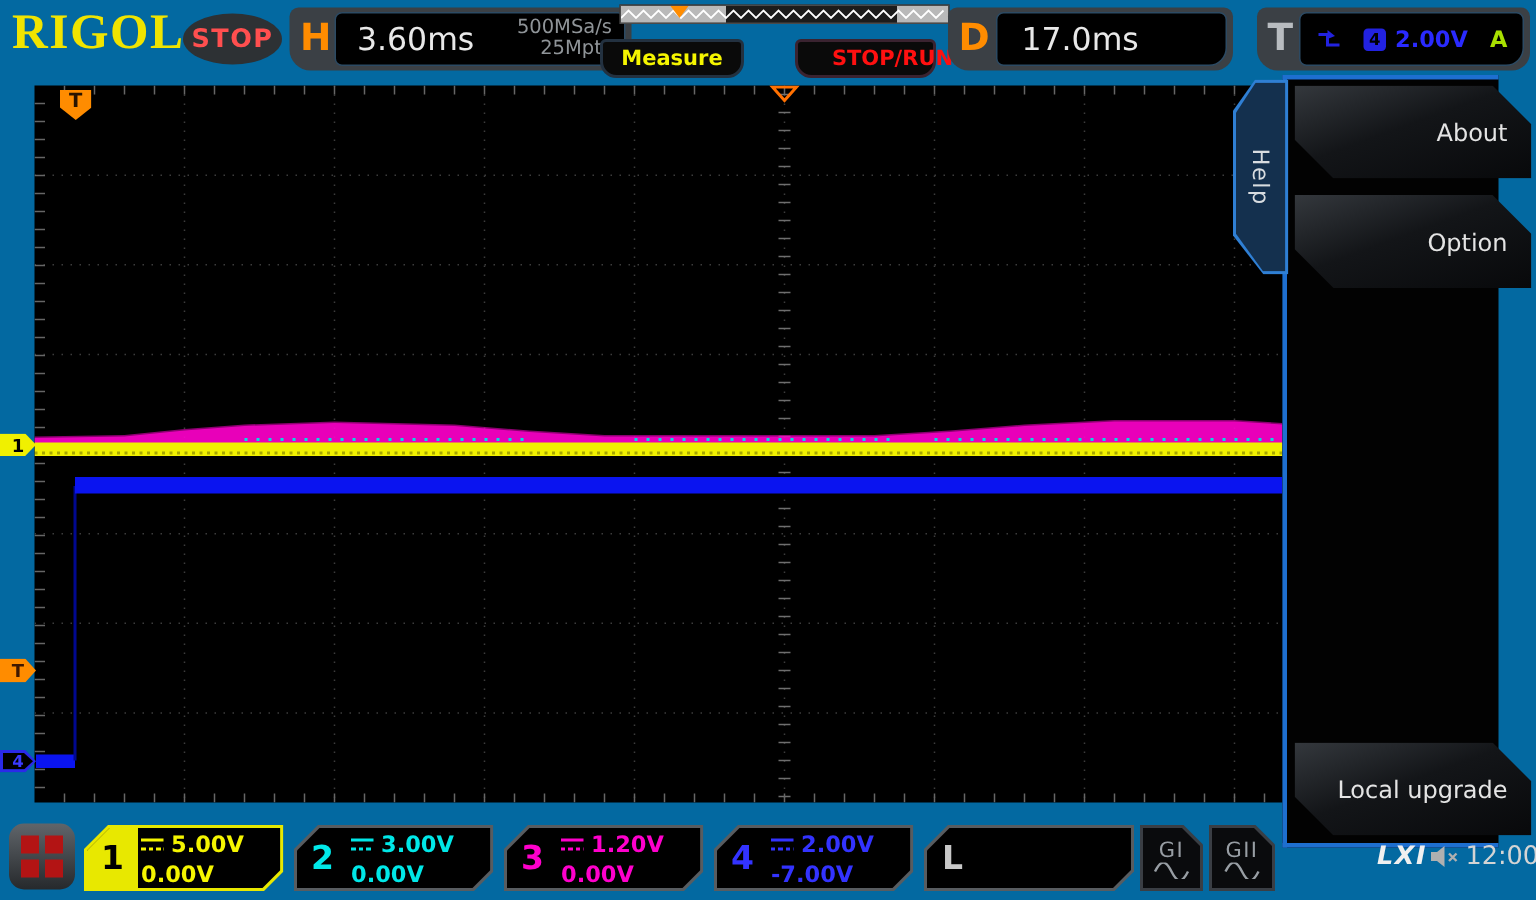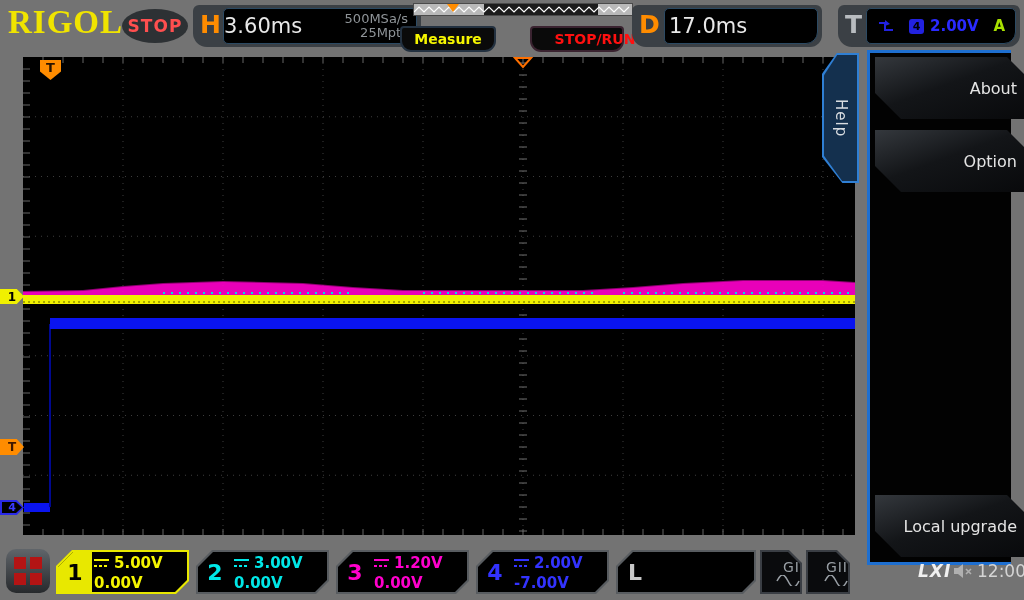--- a/index.html
+++ b/index.html
@@ -1,34 +1,34 @@
 <!DOCTYPE html>
 <html><head>
 <meta charset="utf-8">
 <style>
   * { margin:0; padding:0; box-sizing:border-box; }
   html,body { width:1024px; height:600px; background:#000; overflow:hidden;
               font-family:"DejaVu Sans","Liberation Sans",sans-serif; }
-  #screen { position:relative; width:1024px; height:600px; background:#737373; }
+  #screen { position:relative; width:1024px; height:600px; background:#0369a1; }
 
   
   .logo { position:absolute; left:8px; top:4px; font-family:"Liberation Serif","DejaVu Serif",serif;
           font-weight:bold; font-size:33px; letter-spacing:1px; color:#f0e400; }
   .stop-pill { position:absolute; left:122px; top:9px; width:66px; height:34px; background:#2d3134;
                border-radius:50%; display:flex; align-items:center; justify-content:center;
                color:#ff4f4f; font-weight:bold; font-size:17px; letter-spacing:1px; }
   .tb-group { position:absolute; top:5px; height:42px; background:#3b4045; border-radius:6px 6px 12px 14px; }
   .tb-letter { position:absolute; left:7px; top:5px; font-size:25px; font-weight:bold; color:#ff8c00; }
   .tb-inner { position:absolute; top:3px; bottom:3px; background:#000; border:1px solid #2c4a63;
               border-radius:5px 5px 12px 5px; display:flex; align-items:center; }
   #h-group { left:193px; width:228px; } #h-group .tb-inner { left:30px; right:4px; }
-  .h-time { color:#e8e8e8; font-size:21px; flex:1; }
+  .h-time { color:#e8e8e8; font-size:21px; padding-left:14px; flex:1; }
   .h-rate { text-align:right; color:#8f9498; font-size:13px; line-height:14px; padding-right:8px; }
   #d-group { left:632px; width:190px; } #d-group .tb-inner { left:32px; right:4px; }
-  .d-time { color:#e8e8e8; font-size:21px; padding-left:4px; }
+  .d-time { color:#e8e8e8; font-size:21px; padding-left:16px; }
   #t-group { left:838px; width:182px; } #t-group .tb-letter { color:#b8bcc0; }
   #t-group .tb-inner { left:28px; right:4px; }
   .t-badge { width:15px; height:15px; background:#2222e0; border-radius:3px; color:#000;
              font-size:11px; font-weight:bold; display:flex; align-items:center; justify-content:center;
              margin:0 6px 0 14px; }
   .t-level { color:#2a2aff; font-size:15px; font-weight:600; }
   .t-mode { color:#a8e000; font-size:15px; font-weight:bold; margin-left:auto; margin-right:10px; }
   .top-btn { position:absolute; top:26px; height:26px; background:#0a0a0a; border:2px solid #233140;
              border-radius:4px 4px 11px 11px; display:flex; align-items:center; justify-content:center;
              font-weight:bold; font-size:14px; }
@@ -51,21 +51,21 @@
   #mk-trig { top:439px; height:16px; background:#ff8c00; color:#401800; font-size:12px; }
   #mk-ch4o { top:500px; height:15px; background:#2a2ae8; }
   #mk-ch4i { position:absolute; inset:2px; background:#000; clip-path:polygon(0 0,70% 0,100% 50%,70% 100%,0 100%);
              display:flex; align-items:center; justify-content:center; color:#3a3aff; font-size:11px; font-weight:bold; }
   #mk-tx { position:absolute; left:40px; top:60px; width:21px; height:20px; background:#ff8c00;
            clip-path:polygon(0 0,100% 0,100% 58%,50% 100%,0 58%); display:flex; align-items:flex-start;
            justify-content:center; color:#2a1400; font-weight:bold; font-size:13px; }
 
   
   #sidebar { position:absolute; left:855px; top:50px; width:144px; height:515px; background:#020202;
-             border-left:3px solid #1e6fd0; border-top:3px solid #1e6fd0; border-bottom:3px solid #1e6fd0;margin-left:12px; }
+             border-left:3px solid #1e6fd0; border-top:3px solid #1e6fd0; border-bottom:3px solid #1e6fd0; }
   .sb-btn { position:absolute; left:5px; width:158px; height:62px;
             clip-path:polygon(0 0,calc(100% - 26px) 0,100% 26px,100% 100%,26px 100%,0 calc(100% - 26px));
             background:linear-gradient(160deg,#34383d 0%,#131518 45%,#08090b 100%);
             display:flex; align-items:center; justify-content:flex-end; padding-right:16px;
             color:#e4e4e4; font-size:16px; cursor:pointer; }
   .sb-btn.disabled { color:#757575; }
   #help-tab-o { position:absolute; left:822px; top:53px; width:37px; height:130px; background:#2f7fd4;
                 clip-path:polygon(40% 0,100% 0,100% 100%,55% 100%,0 80%,0 16%); }
   #help-tab-i { position:absolute; inset:2px; background:#14304e;
                 clip-path:polygon(40% 0,100% 0,100% 100%,55% 100%,0 80%,0 16%);
@@ -101,21 +101,21 @@
   #la-box .inner { position:absolute; inset:2px; background:#000;
             clip-path:polygon(15px 0,100% 0,100% calc(100% - 12px),calc(100% - 12px) 100%,0 100%,0 15px); }
   #la-box .ch-tab { color:#c8c8c8; }
   .la-rows { position:absolute; left:38px; right:4px; top:3px; color:#a8a8a8; font-size:10.5px; line-height:18px;
              white-space:pre; }
 
   .g-btn { position:absolute; top:550px; height:44px; background:#3a3e44;
            clip-path:polygon(0 0,calc(100% - 13px) 0,100% 13px,100% 100%,0 100%); }
   .g-btn .inner { position:absolute; inset:2px; background:#0a0b0d;
            clip-path:polygon(0 0,calc(100% - 12px) 0,100% 12px,100% 100%,0 100%);
-           display:flex; flex-direction:column; align-items:flex-end; justify-content:center; color:#989ea4; }
+           display:flex; flex-direction:column; align-items:center; justify-content:center; color:#989ea4; }
   .g-btn .glabel { font-size:14px; letter-spacing:1px; }
   #g1-btn { left:760px; width:42px; } #g2-btn { left:806px; width:44px; }
 
   #lxi { position:absolute; left:918px; top:561px; color:#f0f0f0; font-size:17px; font-weight:bold;
          font-style:italic; letter-spacing:1px; }
   #mute { position:absolute; left:952px; top:562px; }
   #clock { position:absolute; left:977px; top:561px; color:#d4d4d4; font-size:17px; }
 </style>
 </head>
 <body>

